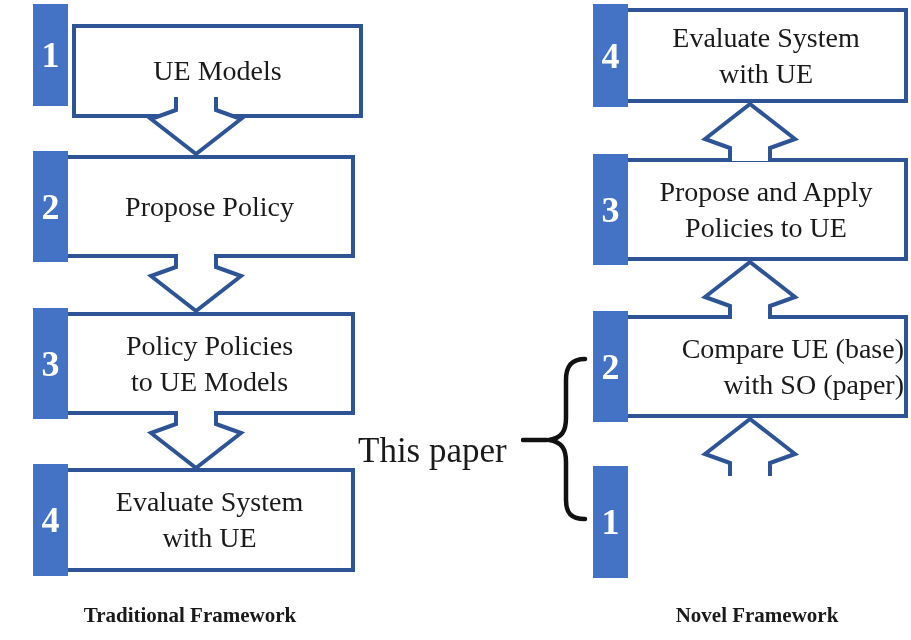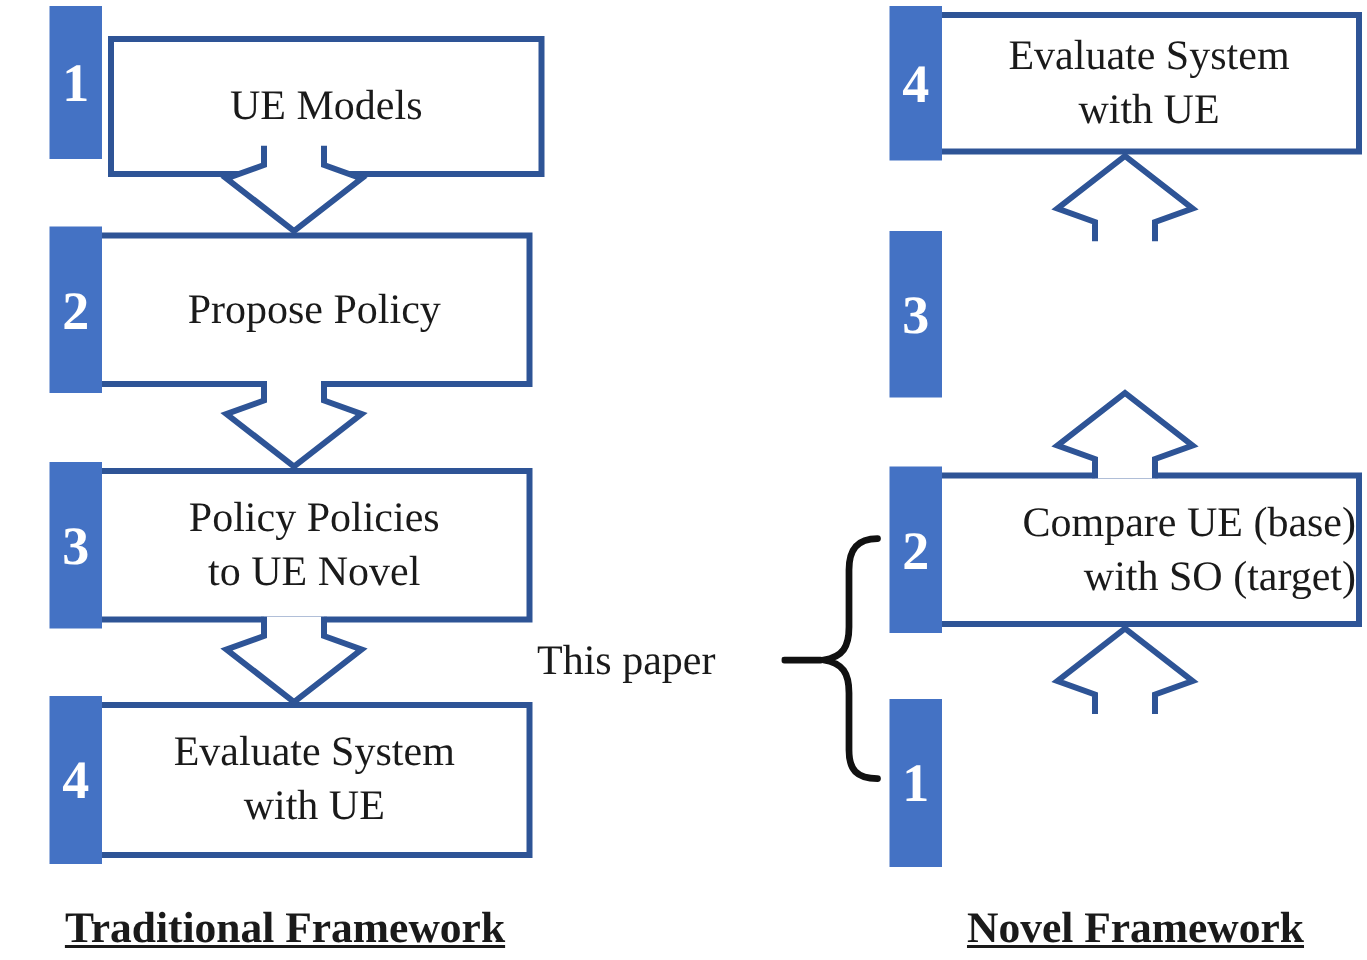--- a/index.html
+++ b/index.html
@@ -16,24 +16,24 @@
   .step-tab{
     position:absolute;background:#4472C4;z-index:2;
     display:flex;align-items:center;justify-content:center;
     color:#ffffff;font-weight:bold;font-size:36px;
   }
   .flow-arrow{position:absolute;z-index:3;width:100px;height:60px;}
   .flow-arrow svg{display:block;width:100%;height:100%;}
   .flow-arrow.up svg{transform:scaleY(-1);}
   .col-title{
     position:absolute;width:360px;text-align:center;
-    font-weight:bold;font-size:29px;white-space:nowrap;text-decoration:underline;
+    font-weight:bold;font-size:21px;white-space:nowrap;
   }
   .annotation-label{
-    position:absolute;left:358px;top:419px;font-size:28px;line-height:44px;white-space:nowrap;
+    position:absolute;left:358px;top:429px;font-size:35px;line-height:44px;white-space:nowrap;
   }
   .brace{position:absolute;left:521px;top:354px;width:72px;height:170px;z-index:2;}
   .brace svg{display:block;width:100%;height:100%;}
 </style>
 </head>
 <body>
 
 <div id="canvas">
 
   <div class="step-tab" style="left:33px;top:4px;width:35px;height:102px;">
@@ -61,21 +61,21 @@
     <svg viewBox="0 0 100 60">
         <path d="M 30,0 L 30,13 L 5,22 L 50,57 L 95,22 L 70,13 L 70,0" fill="#ffffff" stroke="#2E5496" stroke-width="4" stroke-linejoin="miter"></path>
       </svg>
   </div>
 
   <div class="step-tab" style="left:33px;top:308px;width:35px;height:111px;">
     <span>3</span>
   </div>
   <div class="step-box" style="left:64px;top:312px;width:291px;height:103px;">
     <span class="line">Policy Policies</span>
-    <span class="line">to UE Novel</span>
+    <span class="line">to UE Models</span>
   </div>
 
   <div class="flow-arrow down" style="left:146px;top:411px;">
     <svg viewBox="0 0 100 60">
         <path d="M 30,0 L 30,13 L 5,22 L 50,57 L 95,22 L 70,13 L 70,0" fill="#ffffff" stroke="#2E5496" stroke-width="4" stroke-linejoin="miter"></path>
       </svg>
   </div>
 
   <div class="step-tab" style="left:33px;top:464px;width:35px;height:112px;">
     <span>4</span>
@@ -97,33 +97,37 @@
 
   <div class="flow-arrow up" style="left:700px;top:101px;">
     <svg viewBox="0 0 100 60">
         <path d="M 30,0 L 30,13 L 5,22 L 50,57 L 95,22 L 70,13 L 70,0" fill="#ffffff" stroke="#2E5496" stroke-width="4" stroke-linejoin="miter"></path>
       </svg>
   </div>
 
   <div class="step-tab" style="left:593px;top:154px;width:35px;height:111px;">
     <span>3</span>
   </div>
+  <div class="step-box" style="left:624px;top:158px;width:284px;height:103px;">
+    <span class="line">Propose and Apply</span>
+    <span class="line">Policies to UE</span>
+  </div>
 
   <div class="flow-arrow up" style="left:700px;top:259px;">
     <svg viewBox="0 0 100 60">
         <path d="M 30,0 L 30,13 L 5,22 L 50,57 L 95,22 L 70,13 L 70,0" fill="#ffffff" stroke="#2E5496" stroke-width="4" stroke-linejoin="miter"></path>
       </svg>
   </div>
 
   <div class="step-tab" style="left:593px;top:311px;width:35px;height:111px;">
     <span>2</span>
   </div>
   <div class="step-box" style="left:624px;top:315px;width:284px;height:103px;align-items:flex-end;">
     <span class="line">Compare UE (base)</span>
-    <span class="line">with SO (target)</span>
+    <span class="line">with SO (paper)</span>
   </div>
 
   <div class="flow-arrow up" style="left:700px;top:416px;">
     <svg viewBox="0 0 100 60">
         <path d="M 30,0 L 30,13 L 5,22 L 50,57 L 95,22 L 70,13 L 70,0" fill="#ffffff" stroke="#2E5496" stroke-width="4" stroke-linejoin="miter"></path>
       </svg>
   </div>
 
   <div class="step-tab" style="left:593px;top:466px;width:35px;height:112px;">
     <span>1</span>

